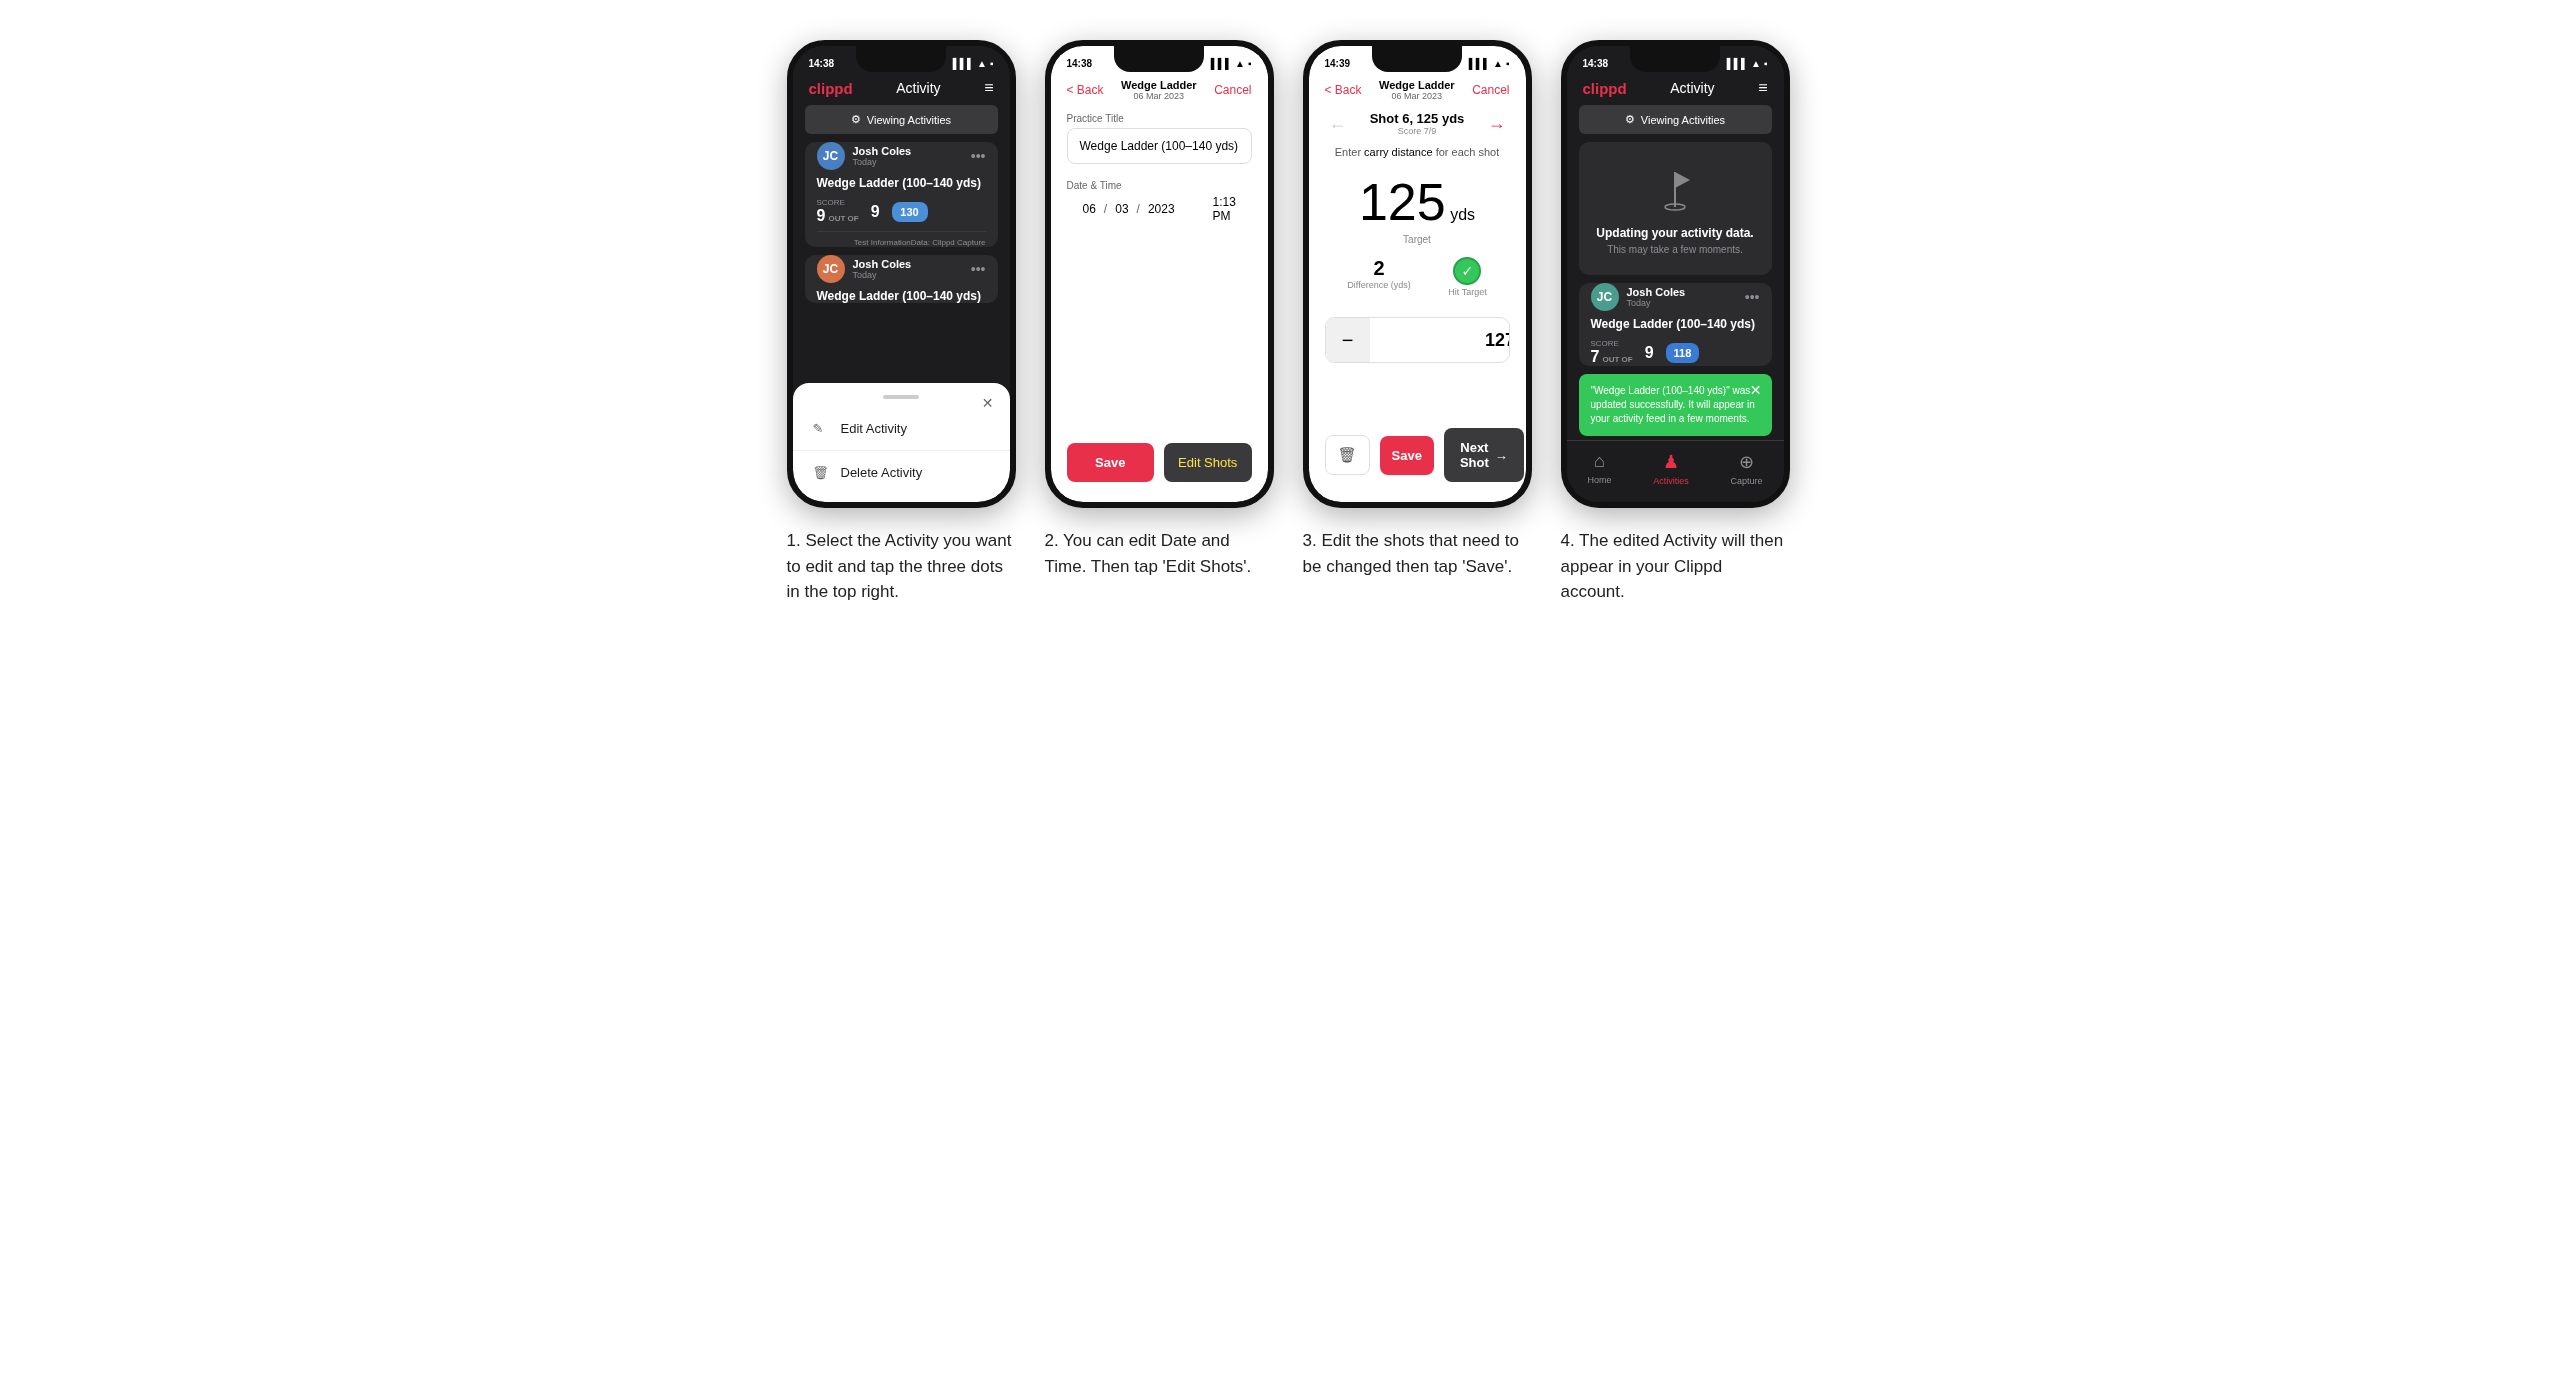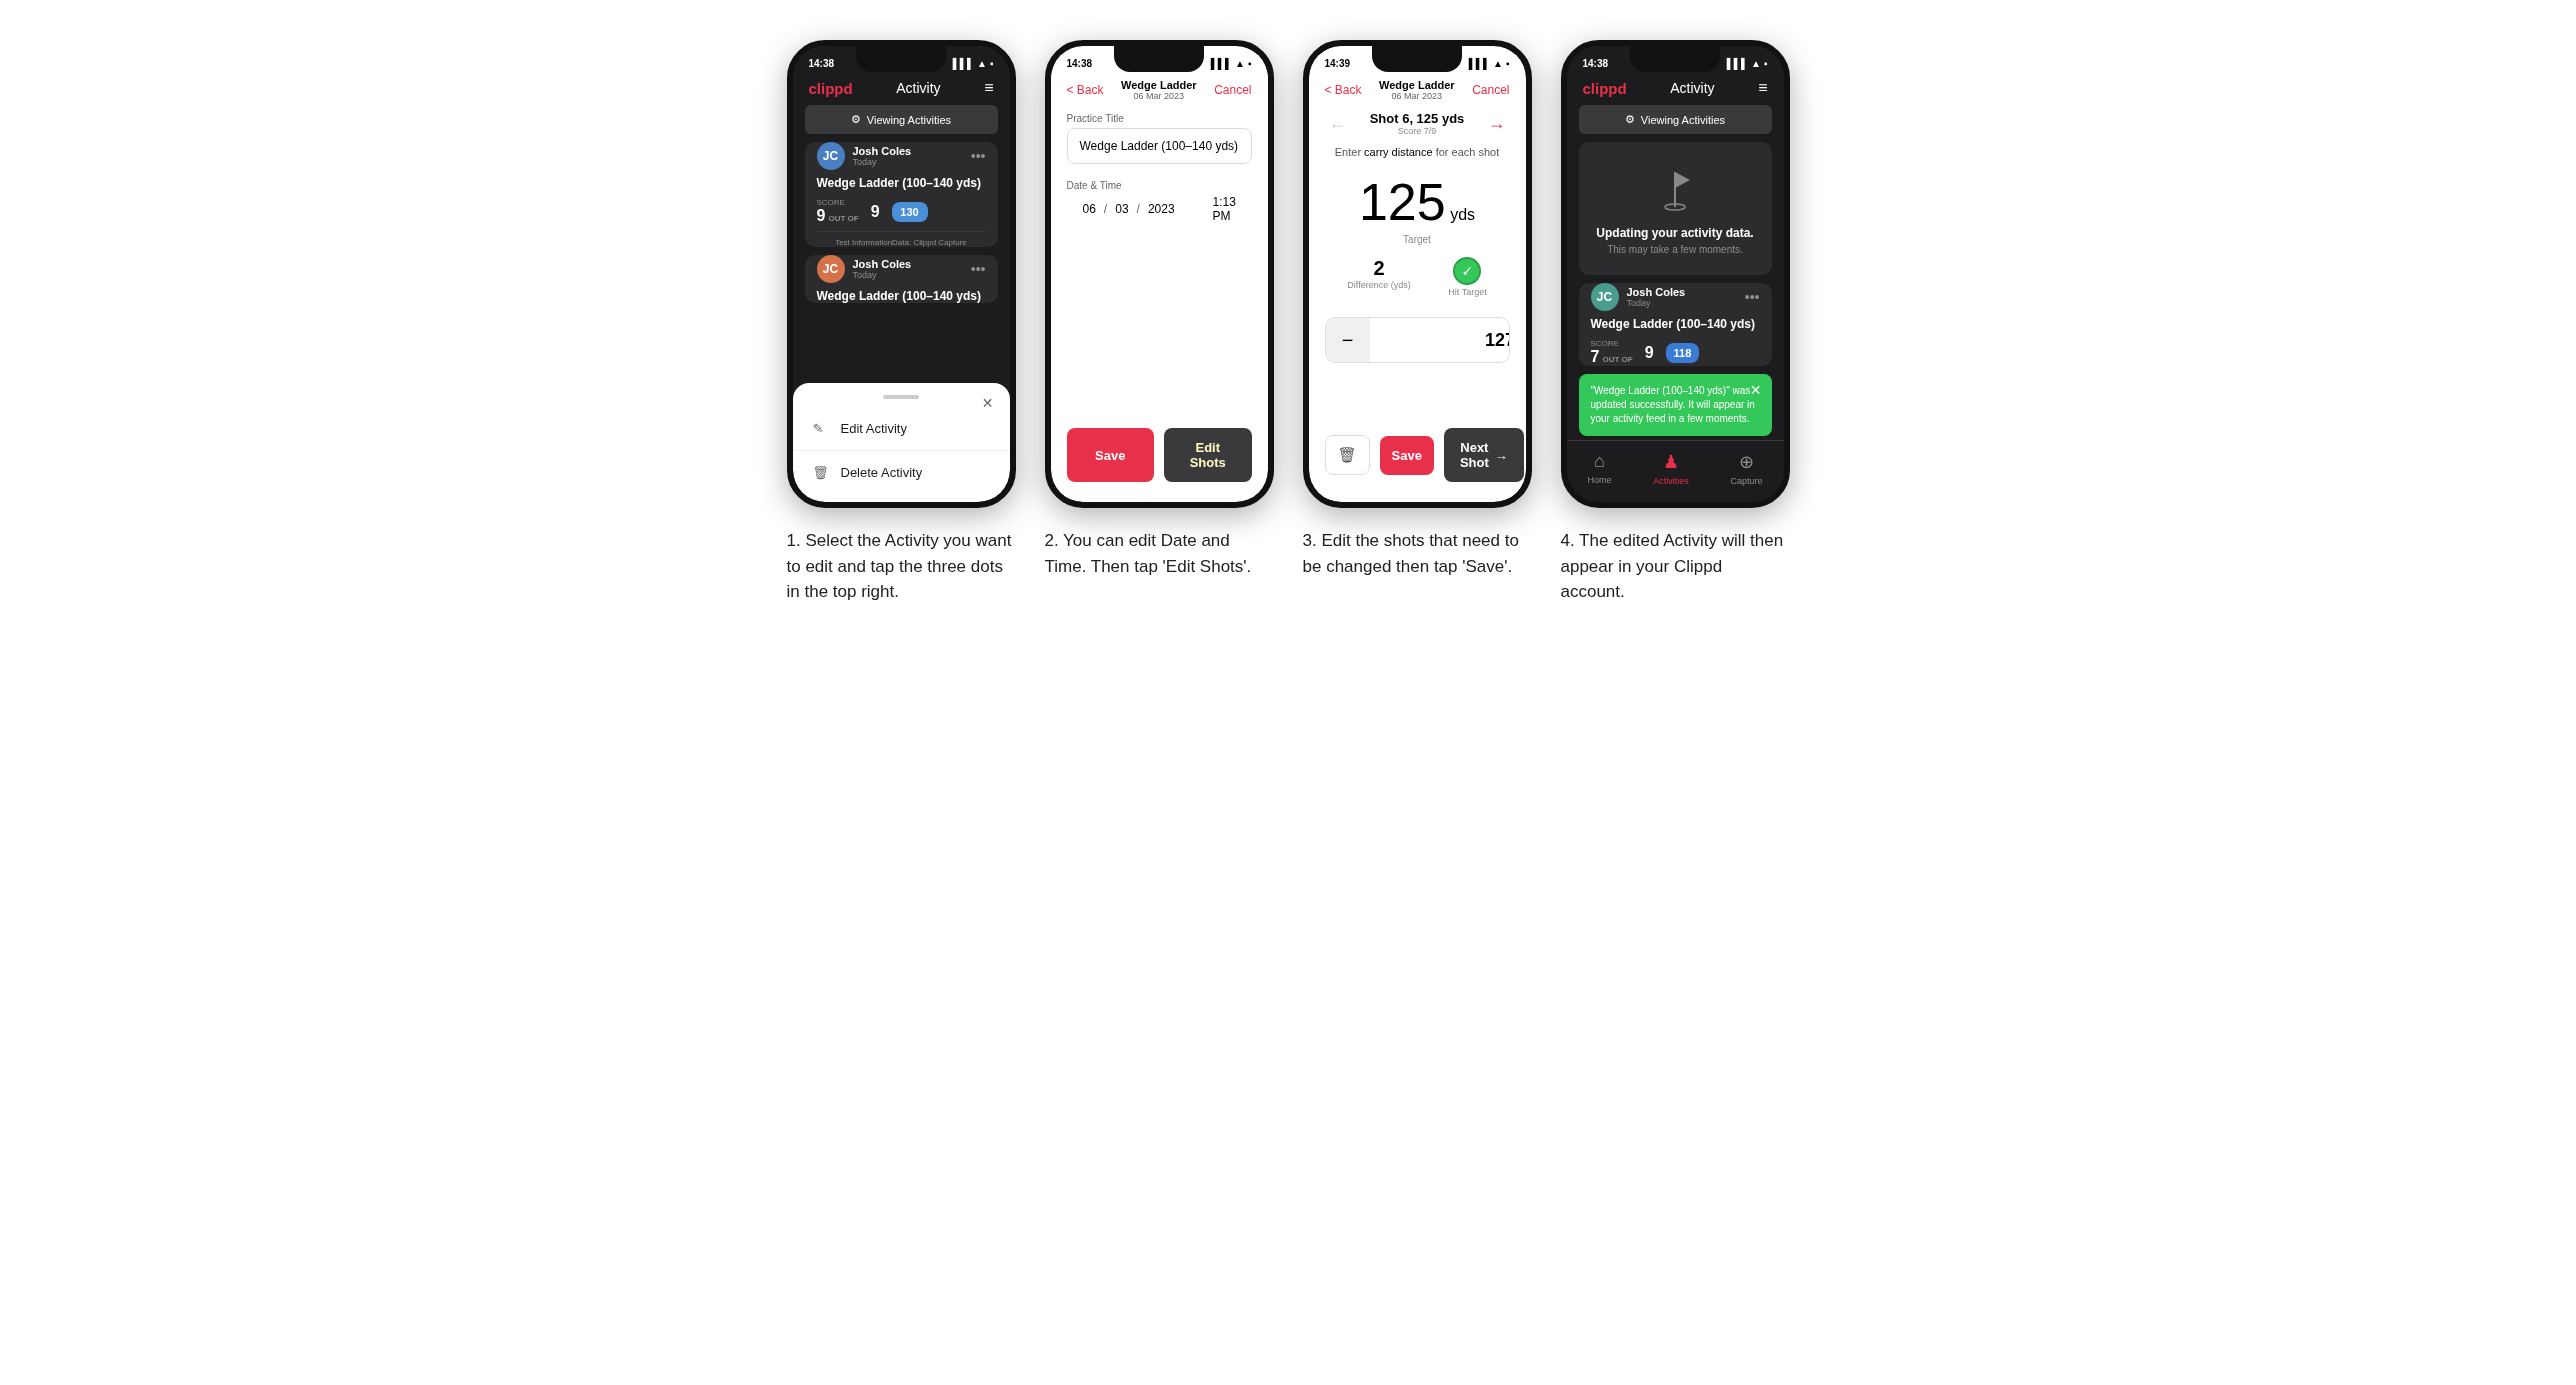--- a/index.html
+++ b/index.html
@@ -153,21 +153,21 @@
       font-size: 11px;
       font-weight: 700;
       padding: 4px 8px;
       border-radius: 8px;
       min-width: 36px;
       text-align: center;
     }
 
     .card-footer {
       display: flex;
-      justify-content: center;
+      justify-content: flex-end;
       margin-top: 6px;
       padding-top: 6px;
       border-top: 1px solid #3a3a3c;
     }
     .card-footer span { color: #8e8e93; font-size: 8px; }
 
     
     .bottom-sheet {
       position: absolute;
       bottom: 0;
@@ -254,26 +254,26 @@
       border: none;
       border-radius: 8px;
       padding: 12px;
       font-size: 13px;
       font-weight: 600;
       flex: 1;
       cursor: pointer;
     }
     .btn-edit-shots {
       background: #3a3a3c;
-      color: #fef9c3;
+      color: #fde047;
       border: none;
       border-radius: 8px;
       padding: 12px;
       font-size: 13px;
-      font-weight: 700;
+      font-weight: 400;
       flex: 1;
       cursor: pointer;
     }
 
     
     .phone3-screen { background: #fff; }
     .p3-nav {
       display: flex;
       justify-content: space-between;
       align-items: center;

